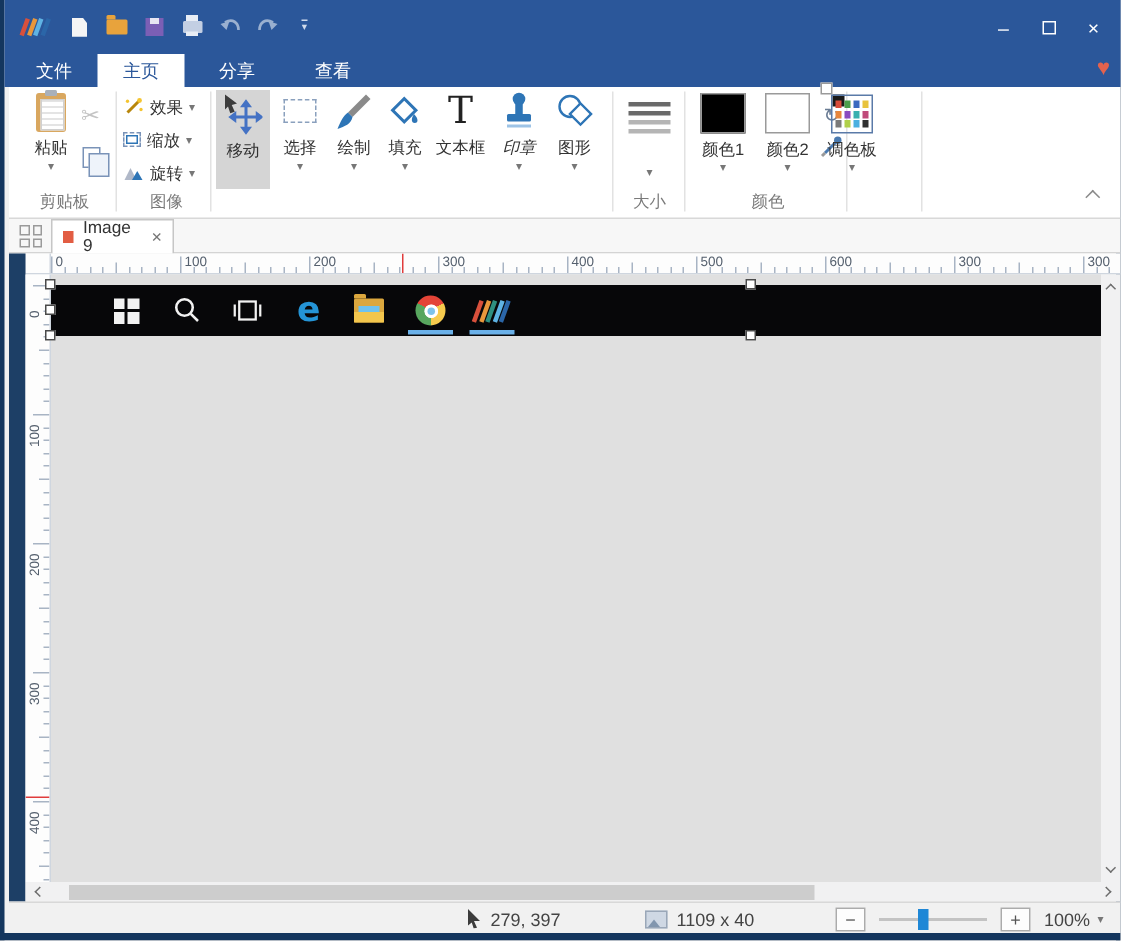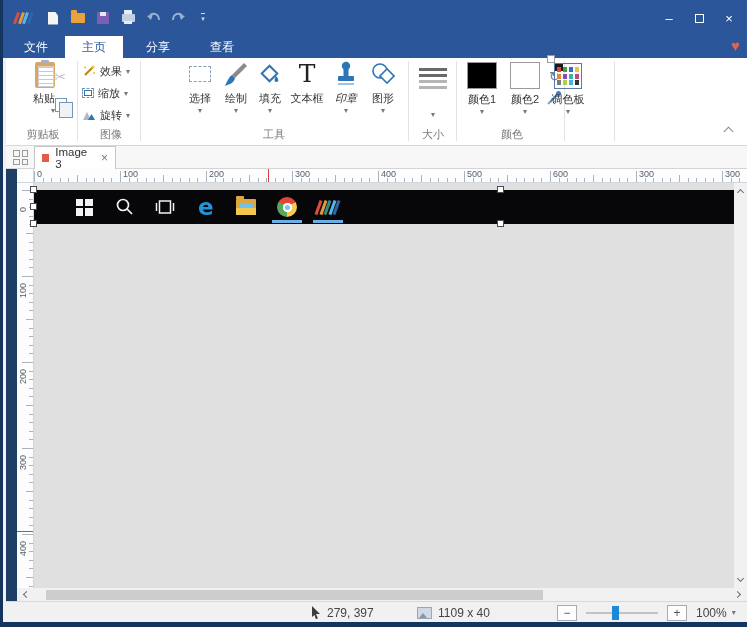--- a/index.html
+++ b/index.html
@@ -184,21 +184,21 @@
   <div id="tabrow">
     <span class="rtab" style="margin-left:4px">文件</span>
     <span class="rtab active" style="margin-left:0">主页</span>
     <span class="rtab" style="margin-left:6px">分享</span>
     <span class="rtab" style="margin-left:6px">查看</span>
     <span id="heart">♥</span>
   </div>
 
   <div id="ribbon">
 
-    <div class="bigbtn" style="left:7px; width:42px;align-items:flex-end;">
+    <div class="bigbtn" style="left:7px; width:42px;">
       <span class="ic-clip"></span>
       <span class="lbl">粘贴</span>
       <span class="dd">▾</span>
     </div>
     <div class="smallrow" style="left:48px; top:10px;">
       <span class="ic-cut">✂</span>
     </div>
     <div class="smallrow" style="left:49px; top:38px;">
       <span class="ic-copy"></span>
     </div>
@@ -224,20 +224,34 @@
       <svg width="14" height="13">
           <polygon points="1,11 5,3 9,11" fill="#b0b8c8"></polygon>
           <polygon points="6,11 9.5,5 13,11" fill="#2e75b6"></polygon>
         </svg>
       <span>旋转</span>
       <span class="dd">▾</span>
     </div>
     <div class="glabel" style="left:76px; width:58px;">图像</div>
     <div class="vsep" style="left:134px;"></div>
 
+    <div class="bigbtn selected" style="left:138px; width:36px;">
+      <svg width="26" height="28" style="margin-top:2px">
+        <g transform="translate(15,16)" fill="#4472c4" stroke="#4472c4">
+          <line x1="-8" y1="0" x2="8" y2="0" stroke-width="2"></line>
+            <line x1="0" y1="-8" x2="0" y2="8" stroke-width="2"></line>
+          <polygon points="-11,0 -7,-3 -7,3"></polygon>
+            <polygon points="11,0 7,-3 7,3"></polygon>
+            <polygon points="0,-11 -3,-7 3,-7"></polygon>
+            <polygon points="0,11 -3,7 3,7"></polygon>
+        </g>
+        <polygon points="1,1 9,7 5.5,8 7.5,12.5 4.5,13.5 3,9 1,11" fill="#3c3c3c"></polygon>
+      </svg>
+      <span class="lbl">移动</span>
+    </div>
     <div class="bigbtn" style="left:176px; width:36px;">
       <span class="ic-dashbox"></span>
       <span class="lbl" style="margin-top:9px">选择</span>
       <span class="dd">▾</span>
     </div>
     <div class="bigbtn" style="left:212px; width:36px;">
       <svg width="24" height="26" style="margin-top:2px">
         <path d="M20 1 L23 4 L11 16 L8 13 Z" fill="#8a8a8a"></path>
         <path d="M8 13 L11 16 C10 21 6 22 1 24 C3 19 5 15 8 13 Z" fill="#2e75b6"></path>
       </svg>
@@ -267,21 +281,20 @@
       <span class="dd">▾</span>
     </div>
     <div class="bigbtn" style="left:359px; width:36px;">
       <svg width="27" height="26" style="margin-top:2px">
         <circle cx="10" cy="9" r="7" fill="none" stroke="#2e75b6" stroke-width="1.6"></circle>
         <rect x="12" y="9" width="10" height="10" transform="rotate(45 17 14)" fill="#ffffff" stroke="#2e75b6" stroke-width="1.6"></rect>
       </svg>
       <span class="lbl">图形</span>
       <span class="dd">▾</span>
     </div>
-    <div class="glabel" style="left:138px; width:260px;">工具</div>
     <div class="vsep" style="left:402px;"></div>
 
     <div class="bigbtn" style="left:408px; width:38px;">
       <span class="ic-sizebars">
         <i style="height:3px;background:#6a6a6a"></i>
           <i style="height:3px;background:#6a6a6a"></i>
         <i style="height:3px;background:#b5b5b5"></i>
           <i style="height:3px;background:#b5b5b5"></i>
       </span>
       <span class="dd" style="margin-top:22px">▾</span>
@@ -336,21 +349,21 @@
 
   <div id="doctabs">
     <span class="ic-grid">
         <i></i>
         <i></i>
         <i></i>
         <i></i>
       </span>
     <div id="doc-tab">
       <span class="bullet"></span>
-      <span class="name">Image 3</span>
+      <span class="name">Image 9</span>
       <span class="x">×</span>
     </div>
   </div>
 
   <div id="corner"></div>
   <div id="left-frame"></div>
   <div id="hruler">
       <i class="htick" style="left: 0px; height: 11px;"></i>
       <span class="hlab" style="left: 3px;">0</span>
       <i class="htick" style="left: 8.6px; height: 4px;"></i>
@@ -575,21 +588,21 @@
       </span>
   </div>
 
   <div id="statusbar">
     <span class="sb-item" style="left:305px;">
       <svg class="ic-cursor" viewBox="0 0 10 13">
           <polygon points="1,0 9,8 5,8 7,12.5 4.8,13 3.5,9 1,11" fill="#3c3c3c"></polygon>
         </svg>
       <span>279, 397</span>
     </span>
-    <span class="sb-item" style="left:411px;">
+    <span class="sb-item" style="left:424px;">
       <span class="ic-imgsize"></span>
       <span>1109 x 40</span>
     </span>
     <span class="sb-item" style="left:551px; gap:9px;">
       <span class="zoombtn">−</span>
       <span id="zoomtrack">
           <span id="zoomthumb"></span>
         </span>
       <span class="zoombtn">+</span>
       <span id="zoom-label">

